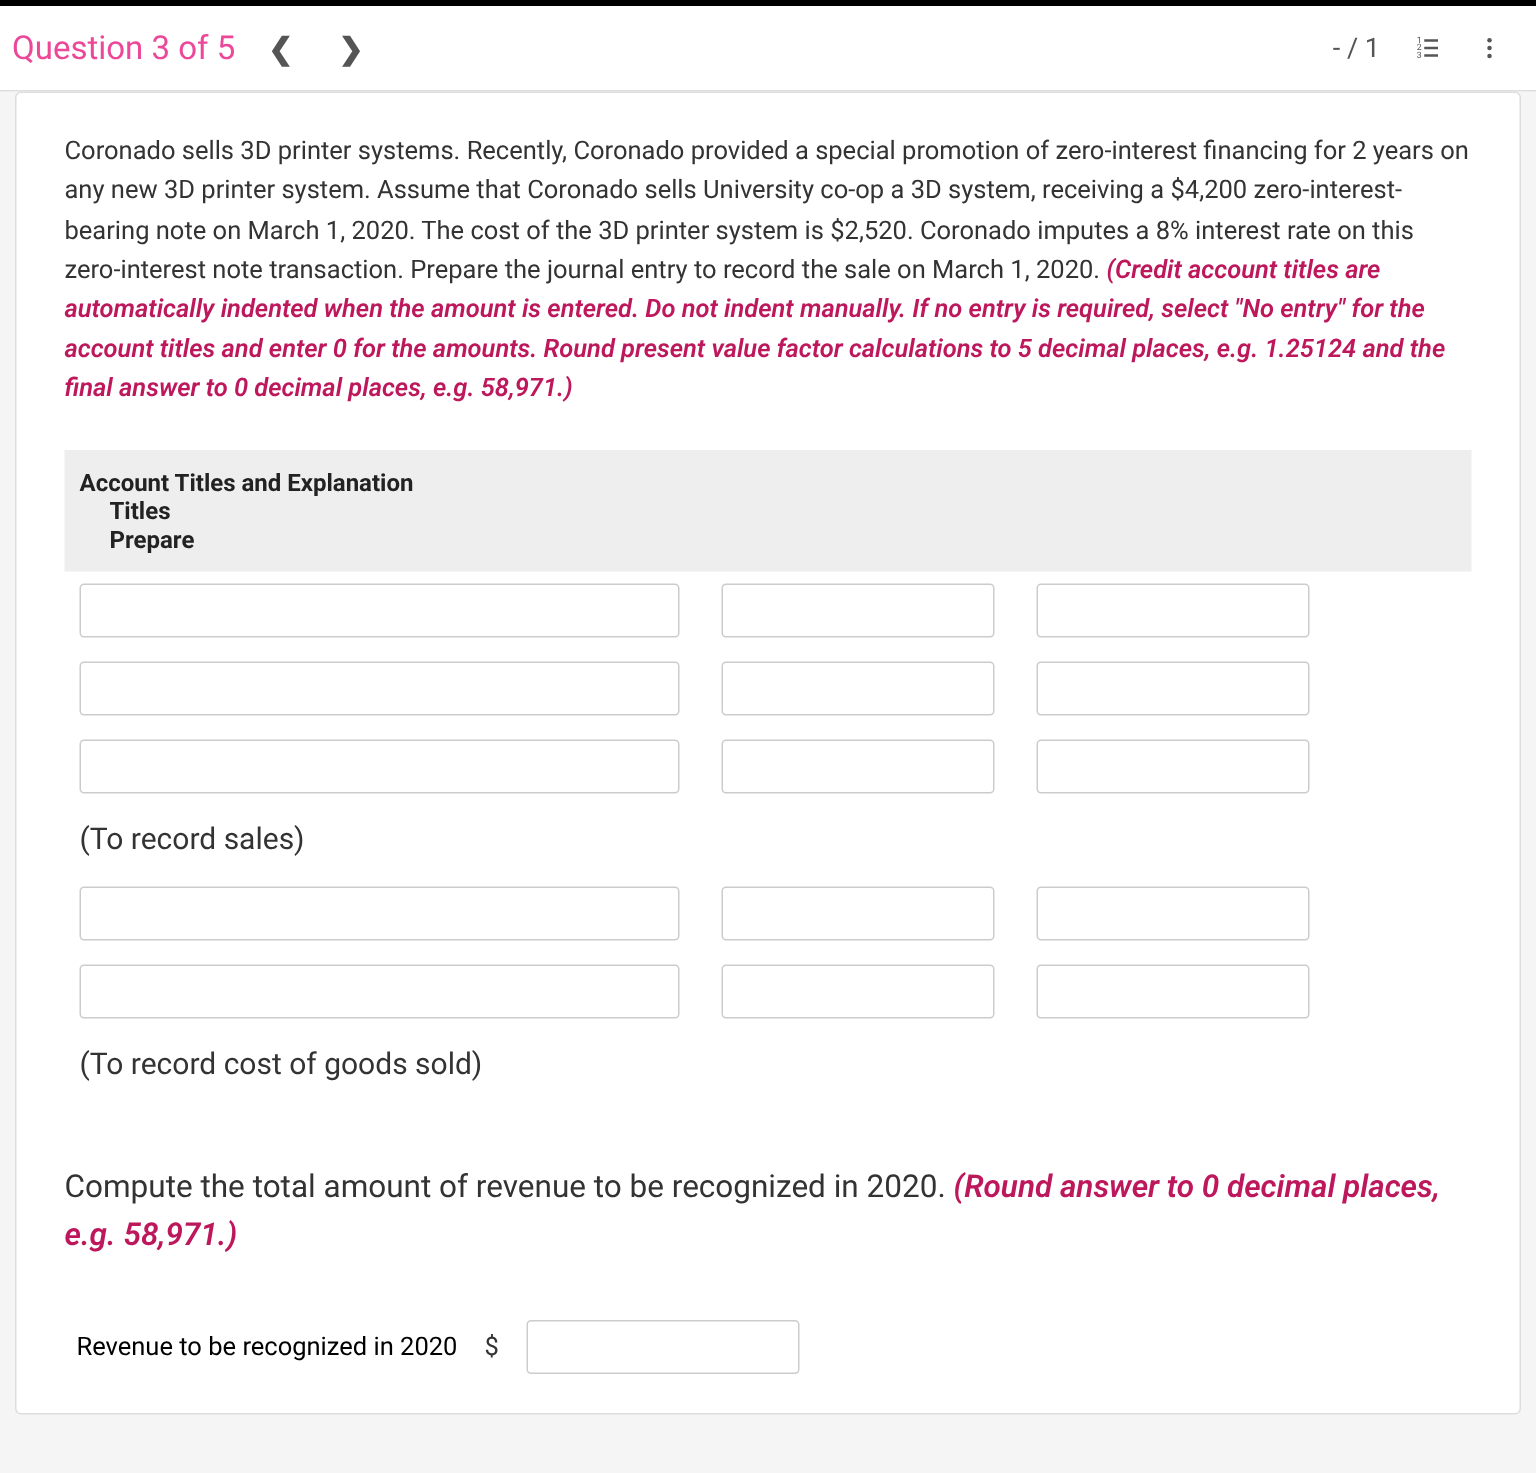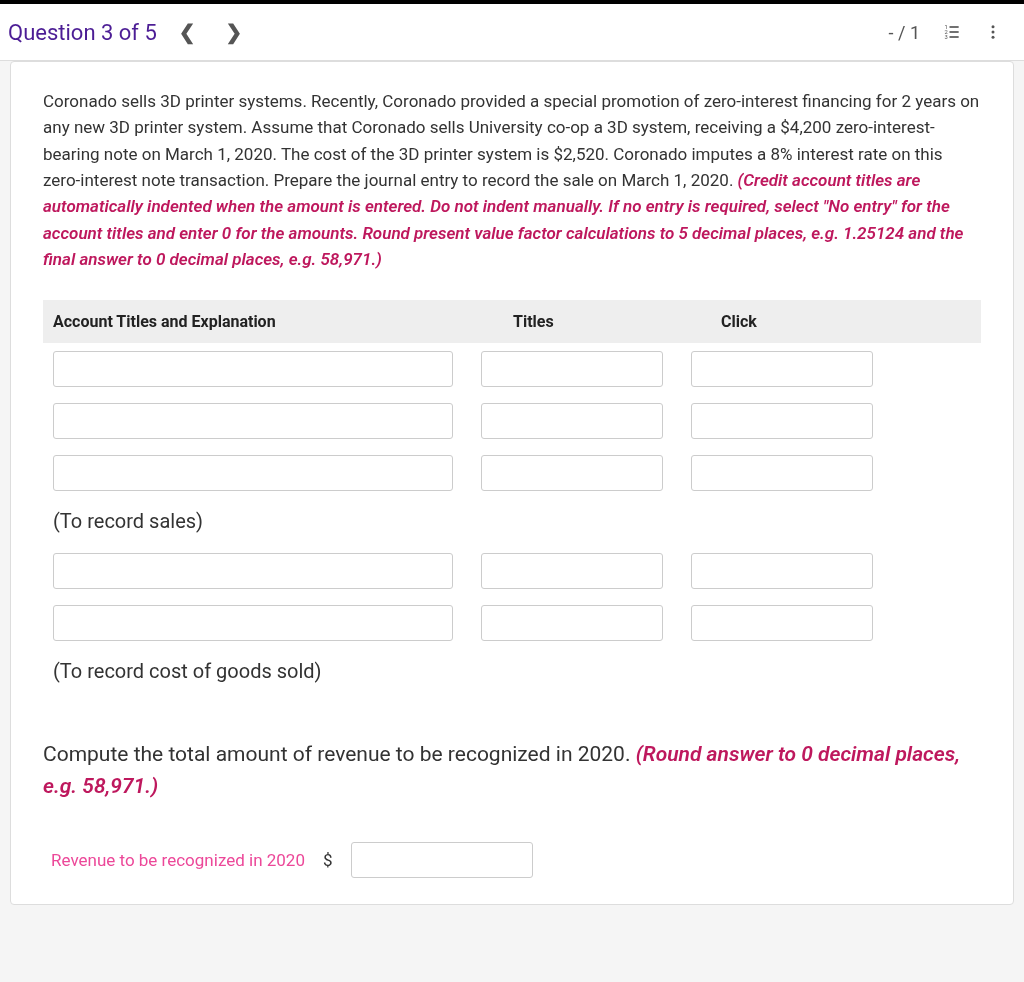--- a/index.html
+++ b/index.html
@@ -25,21 +25,21 @@
       padding: 12px 8px;
       border-bottom: 1px solid #ddd;
     }
     .header-left {
       display: flex;
       align-items: center;
       gap: 14px;
     }
     .question-label {
       font-size: 22px;
-      color: #4c1d95;
+      color: #ec4899;
       font-weight: 400;
     }
     .nav-arrow {
       font-size: 20px;
       color: #555;
       cursor: pointer;
       padding: 4px 8px;
       font-weight: bold;
     }
     .header-right {
@@ -101,20 +101,21 @@
       font-style: italic;
       font-weight: 600;
     }
     .table-wrapper {
       margin-bottom: 44px;
     }
     .table-header-row {
       background: #eeeeee;
       display: flex;
       padding: 12px 10px;
+      flex-direction: column;
     }
     .col-account {
       width: 440px;
     }
     .col-debit {
       width: 208px;
       text-align: left;
       padding-left: 20px;
     }
     .col-credit {
@@ -159,21 +160,21 @@
       margin-bottom: 40px;
     }
     .revenue-row {
       display: flex;
       align-items: center;
       gap: 18px;
       padding-left: 8px;
     }
     .revenue-label {
       font-size: 17px;
-      color: #ec4899;
+      color: #000000;
     }
     .dollar-sign {
       font-size: 17px;
       color: #333;
     }
     .revenue-input {
       width: 182px;
       height: 36px;
       border: 1px solid #ccc;
       border-radius: 3px;
@@ -220,21 +221,21 @@
   <div class="main-card">
 
     <p class="question-text">
       <span>Coronado sells 3D printer systems. Recently, Coronado provided a special promotion of zero-interest financing for 2 years on any new 3D printer system. Assume that Coronado sells University co-op a 3D system, receiving a $4,200 zero-interest-bearing note on March 1, 2020. The cost of the 3D printer system is $2,520. Coronado imputes a 8% interest rate on this zero-interest note transaction. Prepare the journal entry to record the sale on March 1, 2020. </span><span class="instruction-text">(Credit account titles are automatically indented when the amount is entered. Do not indent manually. If no entry is required, select "No entry" for the account titles and enter 0 for the amounts. Round present value factor calculations to 5 decimal places, e.g. 1.25124 and the final answer to 0 decimal places, e.g. 58,971.)</span>
     </p>
 
     <div class="table-wrapper">
       <div class="table-header-row">
         <div class="th col-account">Account Titles and Explanation</div>
         <div class="th col-debit">Titles</div>
-        <div class="th col-credit">Click</div>
+        <div class="th col-credit">Prepare</div>
       </div>
 
       <div class="entry-row">
         <input type="text" class="input-account" style="">
         <input type="text" class="input-amount" style="">
         <input type="text" class="input-amount" style="">
       </div>
       <div class="entry-row">
         <input type="text" class="input-account" style="">
         <input type="text" class="input-amount" style="">

